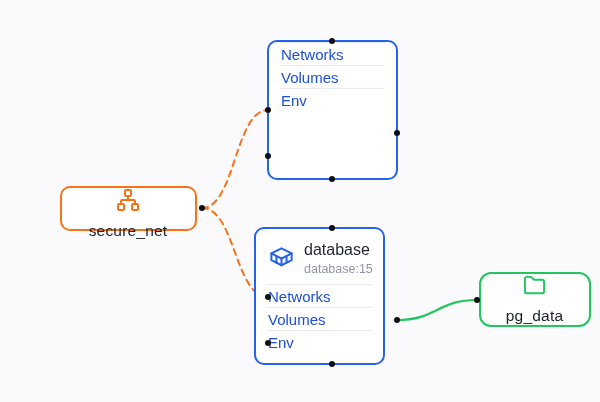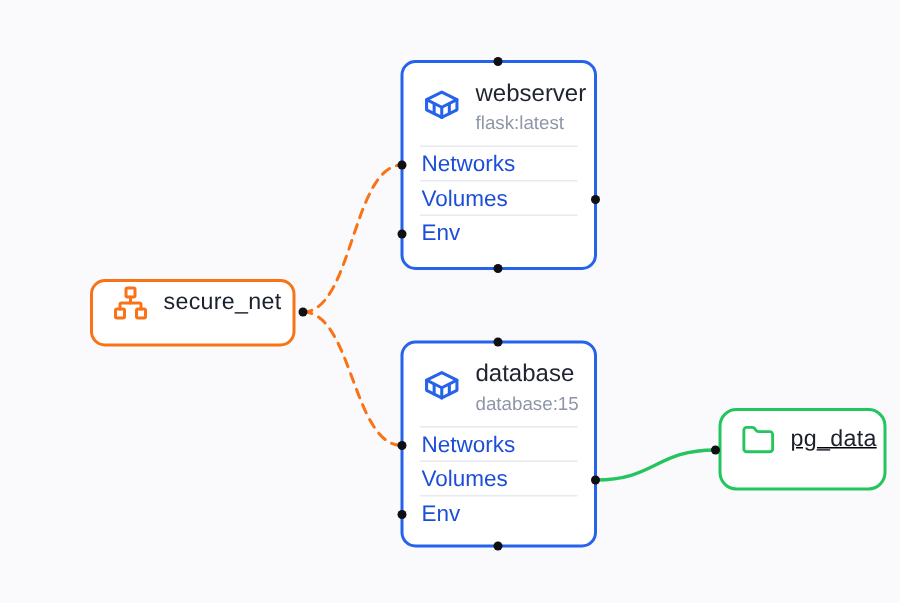--- a/index.html
+++ b/index.html
@@ -16,20 +16,21 @@
   svg.edges{position:absolute;left:0;top:0;}
   .node{
     position:absolute;
     background:#ffffff;
     box-sizing:border-box;
   }
   
   .node.simple{
     display:flex;align-items:center;gap:10px;
     padding:0 14px 13px 13px;
+    flex-direction:column;
   }
   .node.simple .label{
     font-size:15.5px;color:#1a202c;letter-spacing:.2px;white-space:nowrap;
   }
   .node.net{border:2px solid #f97316;border-radius:10px;}
   .node.vol{border:2px solid #22c55e;border-radius:12px;}
   
   .node.service{
     border:2px solid #2563eb;border-radius:10px;
   }
@@ -69,50 +70,35 @@
         <rect x="2" y="16" width="6" height="6" rx="1"></rect>
         <rect x="9" y="2" width="6" height="6" rx="1"></rect>
         <path d="M5 16v-3a1 1 0 0 1 1-1h12a1 1 0 0 1 1 1v3"></path>
         <path d="M12 12V8"></path>
       </svg>
     </span>
     <span class="label">secure_net</span>
   </div>
 
   <div class="node service" style="left:267px;top:40px;width:131px;height:140px;">
-    <div class="svc-header">
-      <span class="icon">
-        <svg width="27" height="27" viewBox="0 0 24 24" fill="none" stroke="#2563eb" stroke-width="1.8" stroke-linecap="round" stroke-linejoin="round">
-          <path d="M12 3 L21 7.5 L12 12 L3 7.5 Z"></path>
-          <path d="M3 7.5 V13.5 L12 18 L21 13.5 V7.5"></path>
-          <path d="M12 12 V18"></path>
-          <path d="M7.5 9.9 V15.7"></path>
-          <path d="M16.5 9.9 V15.7"></path>
-        </svg>
-      </span>
-      <span class="svc-titles">
-        <span class="svc-title">webserver</span>
-        <span class="svc-image">flask:latest</span>
-      </span>
-    </div>
     <div class="divider"></div>
     <div class="svc-row">
       <span>Networks</span>
     </div>
     <div class="divider"></div>
     <div class="svc-row">
       <span>Volumes</span>
     </div>
     <div class="divider"></div>
     <div class="svc-row">
       <span>Env</span>
     </div>
   </div>
 
-  <div class="node service" style="left:267px;top:227px;width:131px;height:138px;">
+  <div class="node service" style="left:254px;top:227px;width:131px;height:138px;">
     <div class="svc-header">
       <span class="icon">
         <svg width="27" height="27" viewBox="0 0 24 24" fill="none" stroke="#2563eb" stroke-width="1.8" stroke-linecap="round" stroke-linejoin="round">
           <path d="M12 3 L21 7.5 L12 12 L3 7.5 Z"></path>
           <path d="M3 7.5 V13.5 L12 18 L21 13.5 V7.5"></path>
           <path d="M12 12 V18"></path>
           <path d="M7.5 9.9 V15.7"></path>
           <path d="M16.5 9.9 V15.7"></path>
         </svg>
       </span>
@@ -128,21 +114,21 @@
     <div class="divider"></div>
     <div class="svc-row">
       <span>Volumes</span>
     </div>
     <div class="divider"></div>
     <div class="svc-row">
       <span>Env</span>
     </div>
   </div>
 
-  <div class="node simple vol" style="left:479px;top:272px;width:112px;height:55px;text-decoration:underline;">
+  <div class="node simple vol" style="left:479px;top:272px;width:112px;height:55px;">
     <span class="icon">
       <svg width="23" height="23" viewBox="0 0 24 24" fill="none" stroke="#22c55e" stroke-width="2" stroke-linecap="round" stroke-linejoin="round">
         <path d="M20 20a2 2 0 0 0 2-2V8a2 2 0 0 0-2-2h-7.9a2 2 0 0 1-1.69-.9L9.6 3.9A2 2 0 0 0 7.93 3H4a2 2 0 0 0-2 2v13a2 2 0 0 0 2 2Z"></path>
       </svg>
     </span>
     <span class="label">pg_data</span>
   </div>
 
   <div class="handle" style="left:329px;top:38px;"></div>
   <div class="handle" style="left:265px;top:107px;"></div>

